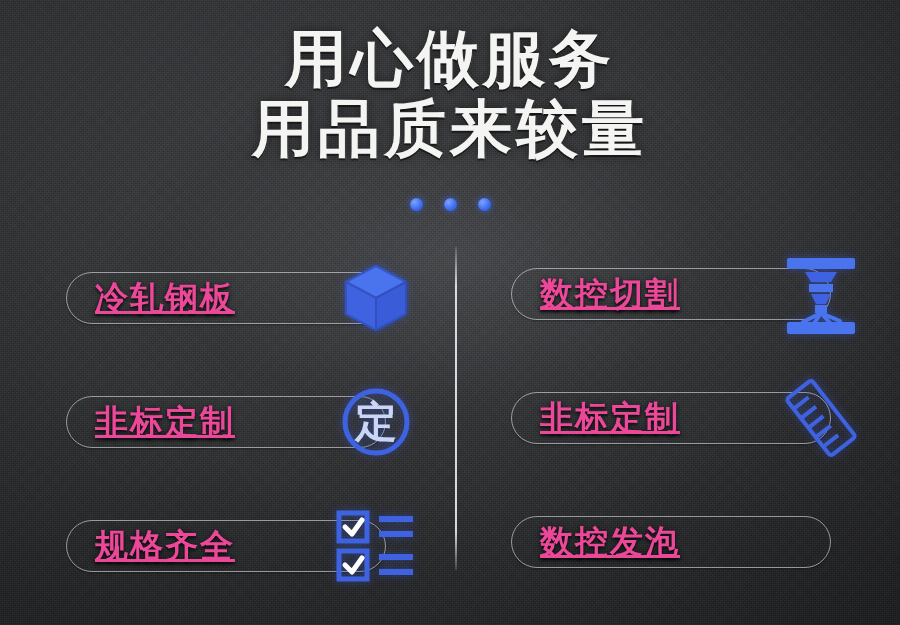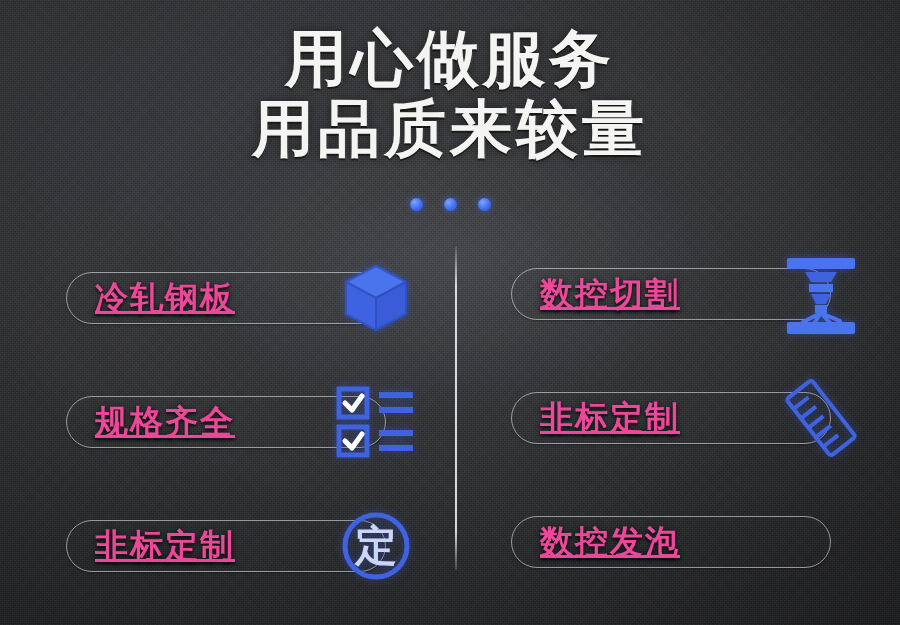--- a/index.html
+++ b/index.html
@@ -133,44 +133,44 @@
         <svg width="80" height="80" viewBox="0 0 80 80">
           <polygon points="40,8 70,24 40,40 10,24" fill="#4a74ee" stroke="#3556c8" stroke-width="2" stroke-linejoin="round"></polygon>
           <polygon points="10,24 40,40 40,72 10,56" fill="#3f63e0" stroke="#3353c4" stroke-width="2" stroke-linejoin="round"></polygon>
           <polygon points="70,24 70,56 40,72 40,40" fill="#3a5cd8" stroke="#3150c0" stroke-width="2" stroke-linejoin="round"></polygon>
         </svg>
       </div>
     </div>
 
     <div class="feature">
       <div class="pill">
+        <span class="pill-label">非标定制</span>
+      </div>
+      <div class="icon-slot">
+        <svg width="80" height="80" viewBox="0 0 80 80">
+          <circle cx="40" cy="40" r="31" fill="none" stroke="#3f63e0" stroke-width="5"></circle>
+          <text x="40" y="54" text-anchor="middle" font-family="'DejaVu Sans', sans-serif" font-size="42" font-weight="bold" fill="#c9d6f5">定</text>
+        </svg>
+      </div>
+    </div>
+
+    <div class="feature">
+      <div class="pill">
         <span class="pill-label">规格齐全</span>
       </div>
       <div class="icon-slot">
         <svg width="82" height="74" viewBox="0 0 82 74">
           <rect x="4" y="4" width="28" height="28" fill="none" stroke="#3f63e0" stroke-width="5"></rect>
           <polyline points="10,18 17,25 27,11" fill="none" stroke="#ffffff" stroke-width="5" stroke-linecap="round" stroke-linejoin="round"></polyline>
           <rect x="4" y="42" width="28" height="28" fill="none" stroke="#3f63e0" stroke-width="5"></rect>
           <polyline points="10,56 17,63 27,49" fill="none" stroke="#ffffff" stroke-width="5" stroke-linecap="round" stroke-linejoin="round"></polyline>
           <rect x="44" y="7" width="34" height="6" fill="#3f63e0"></rect>
           <rect x="44" y="22" width="34" height="6" fill="#3f63e0"></rect>
           <rect x="44" y="45" width="34" height="6" fill="#3f63e0"></rect>
           <rect x="44" y="60" width="34" height="6" fill="#3f63e0"></rect>
-        </svg>
-      </div>
-    </div>
-
-    <div class="feature">
-      <div class="pill">
-        <span class="pill-label">非标定制</span>
-      </div>
-      <div class="icon-slot">
-        <svg width="80" height="80" viewBox="0 0 80 80">
-          <circle cx="40" cy="40" r="31" fill="none" stroke="#3f63e0" stroke-width="5"></circle>
-          <text x="40" y="54" text-anchor="middle" font-family="'DejaVu Sans', sans-serif" font-size="42" font-weight="bold" fill="#c9d6f5">定</text>
         </svg>
       </div>
     </div>
 
   </div>
 
   <div class="col col-right">
 
     <div class="feature">
       <div class="pill">

